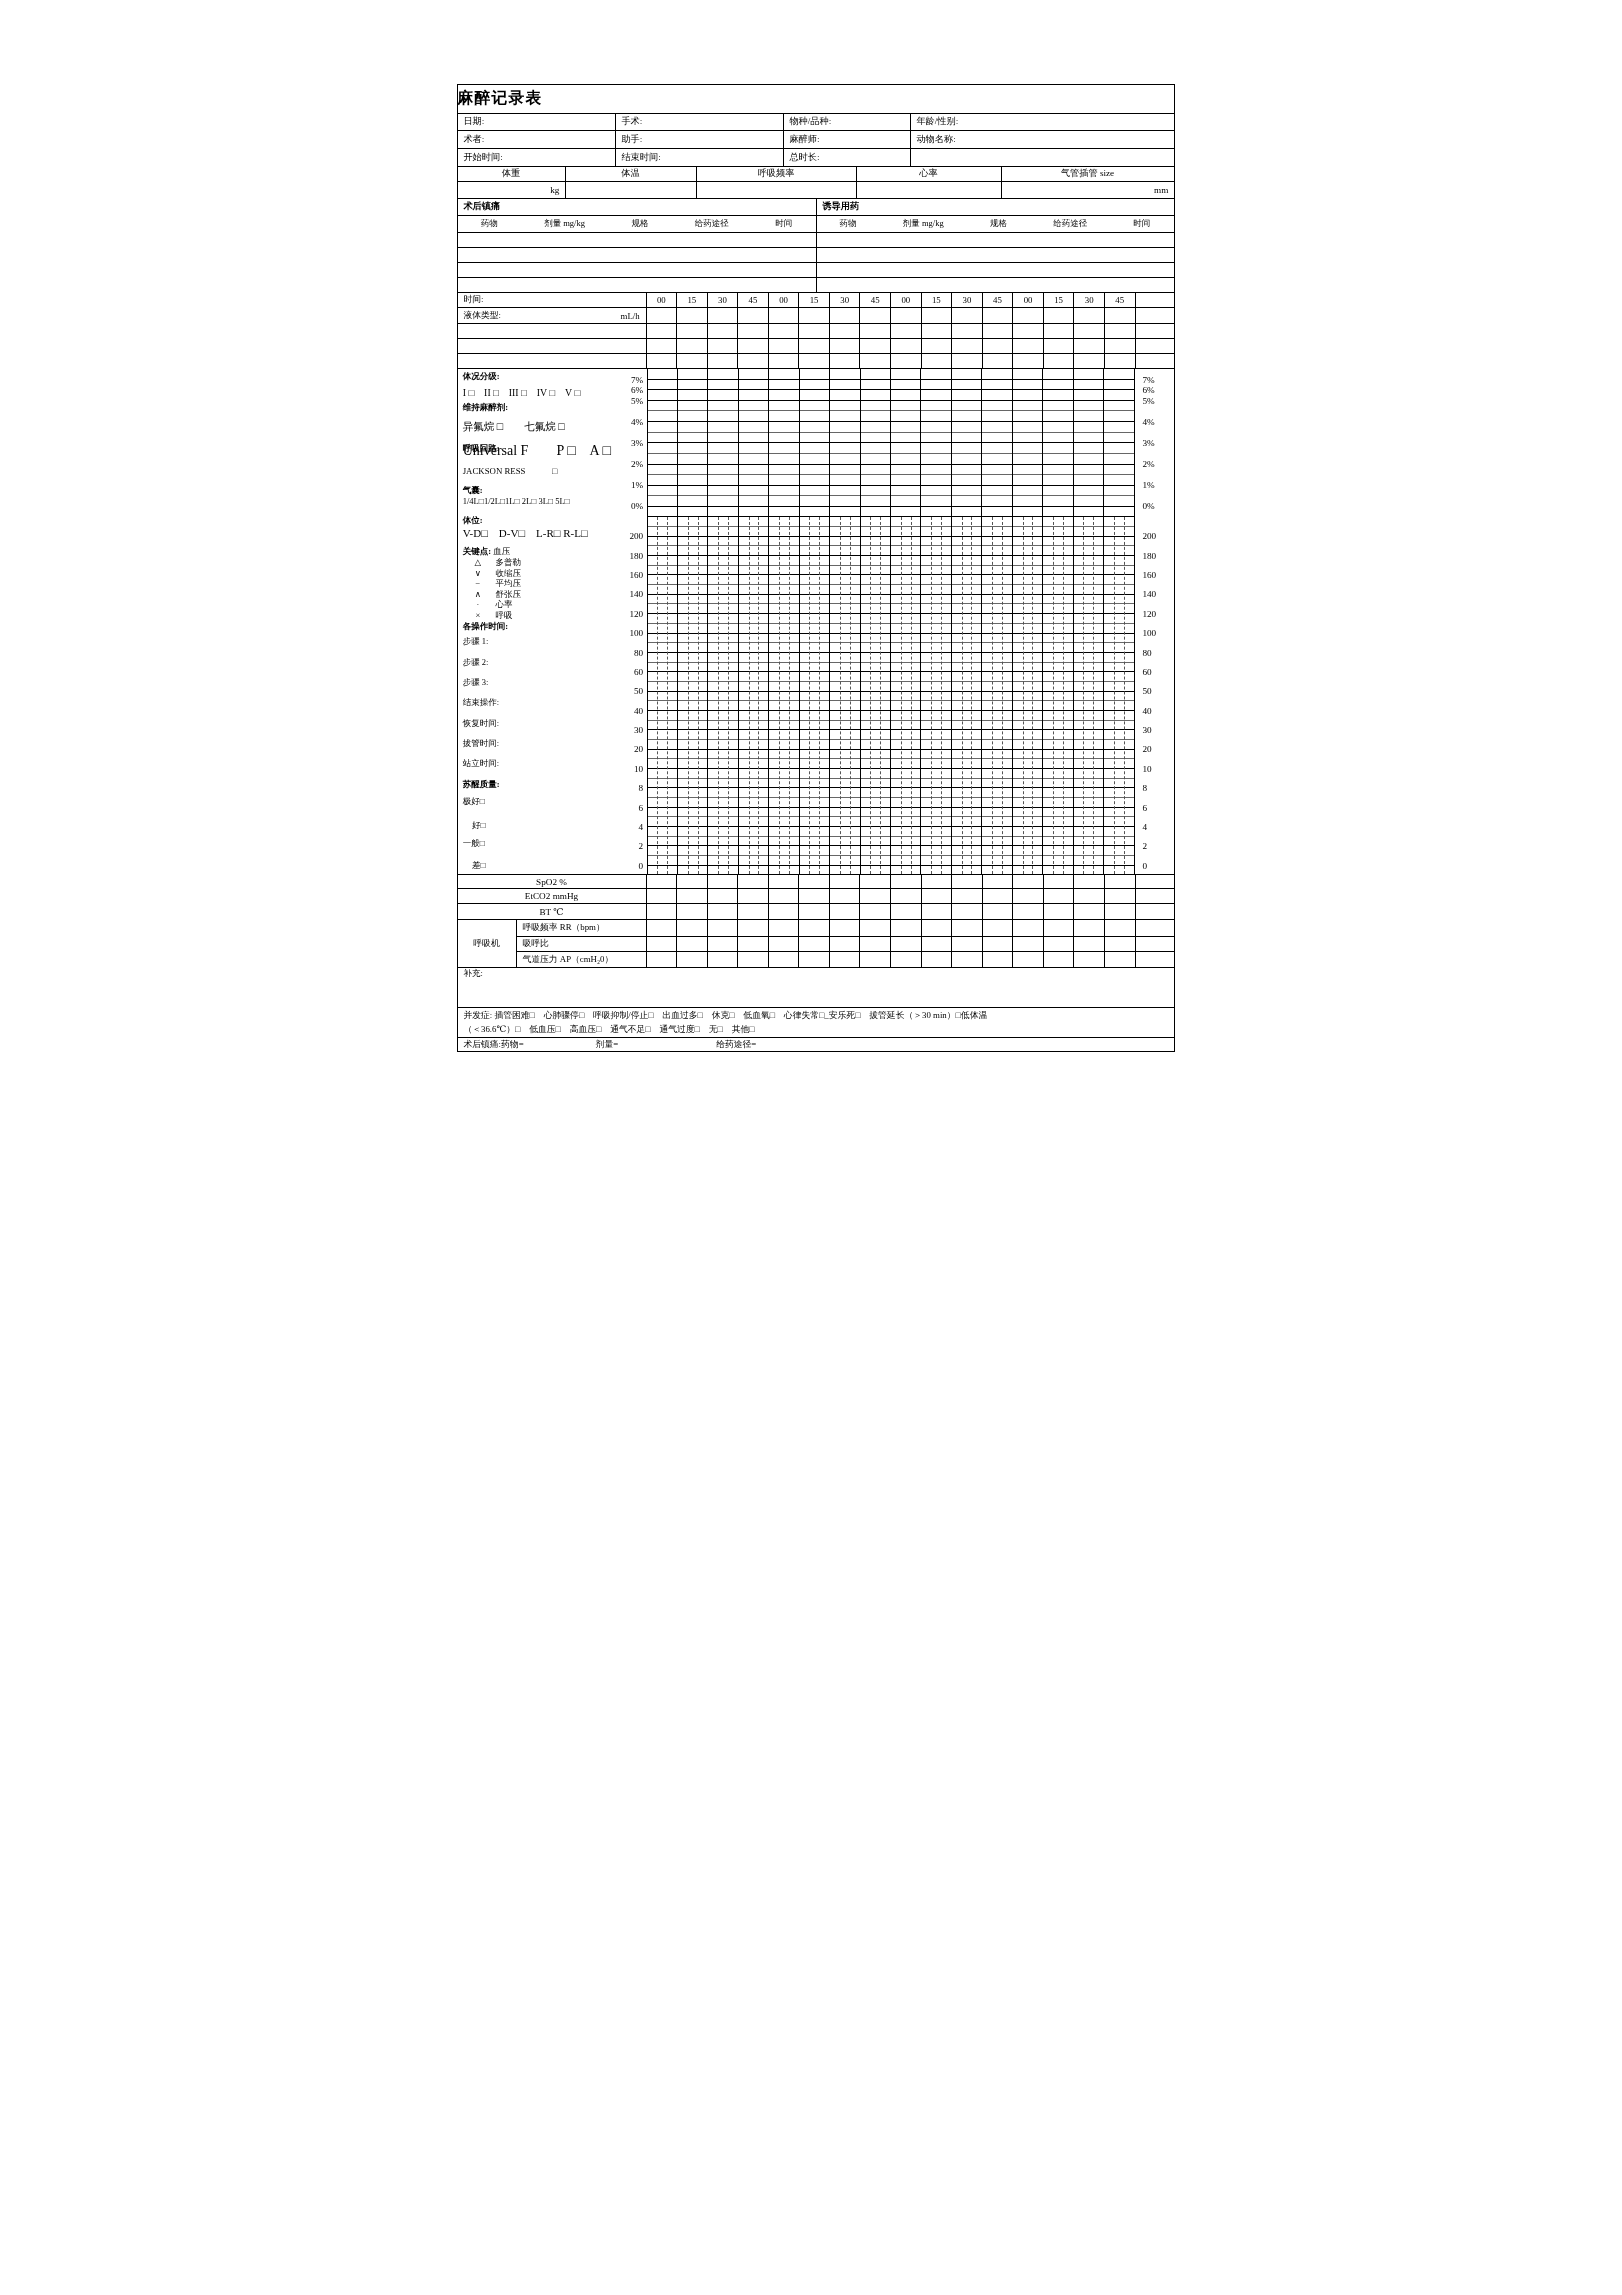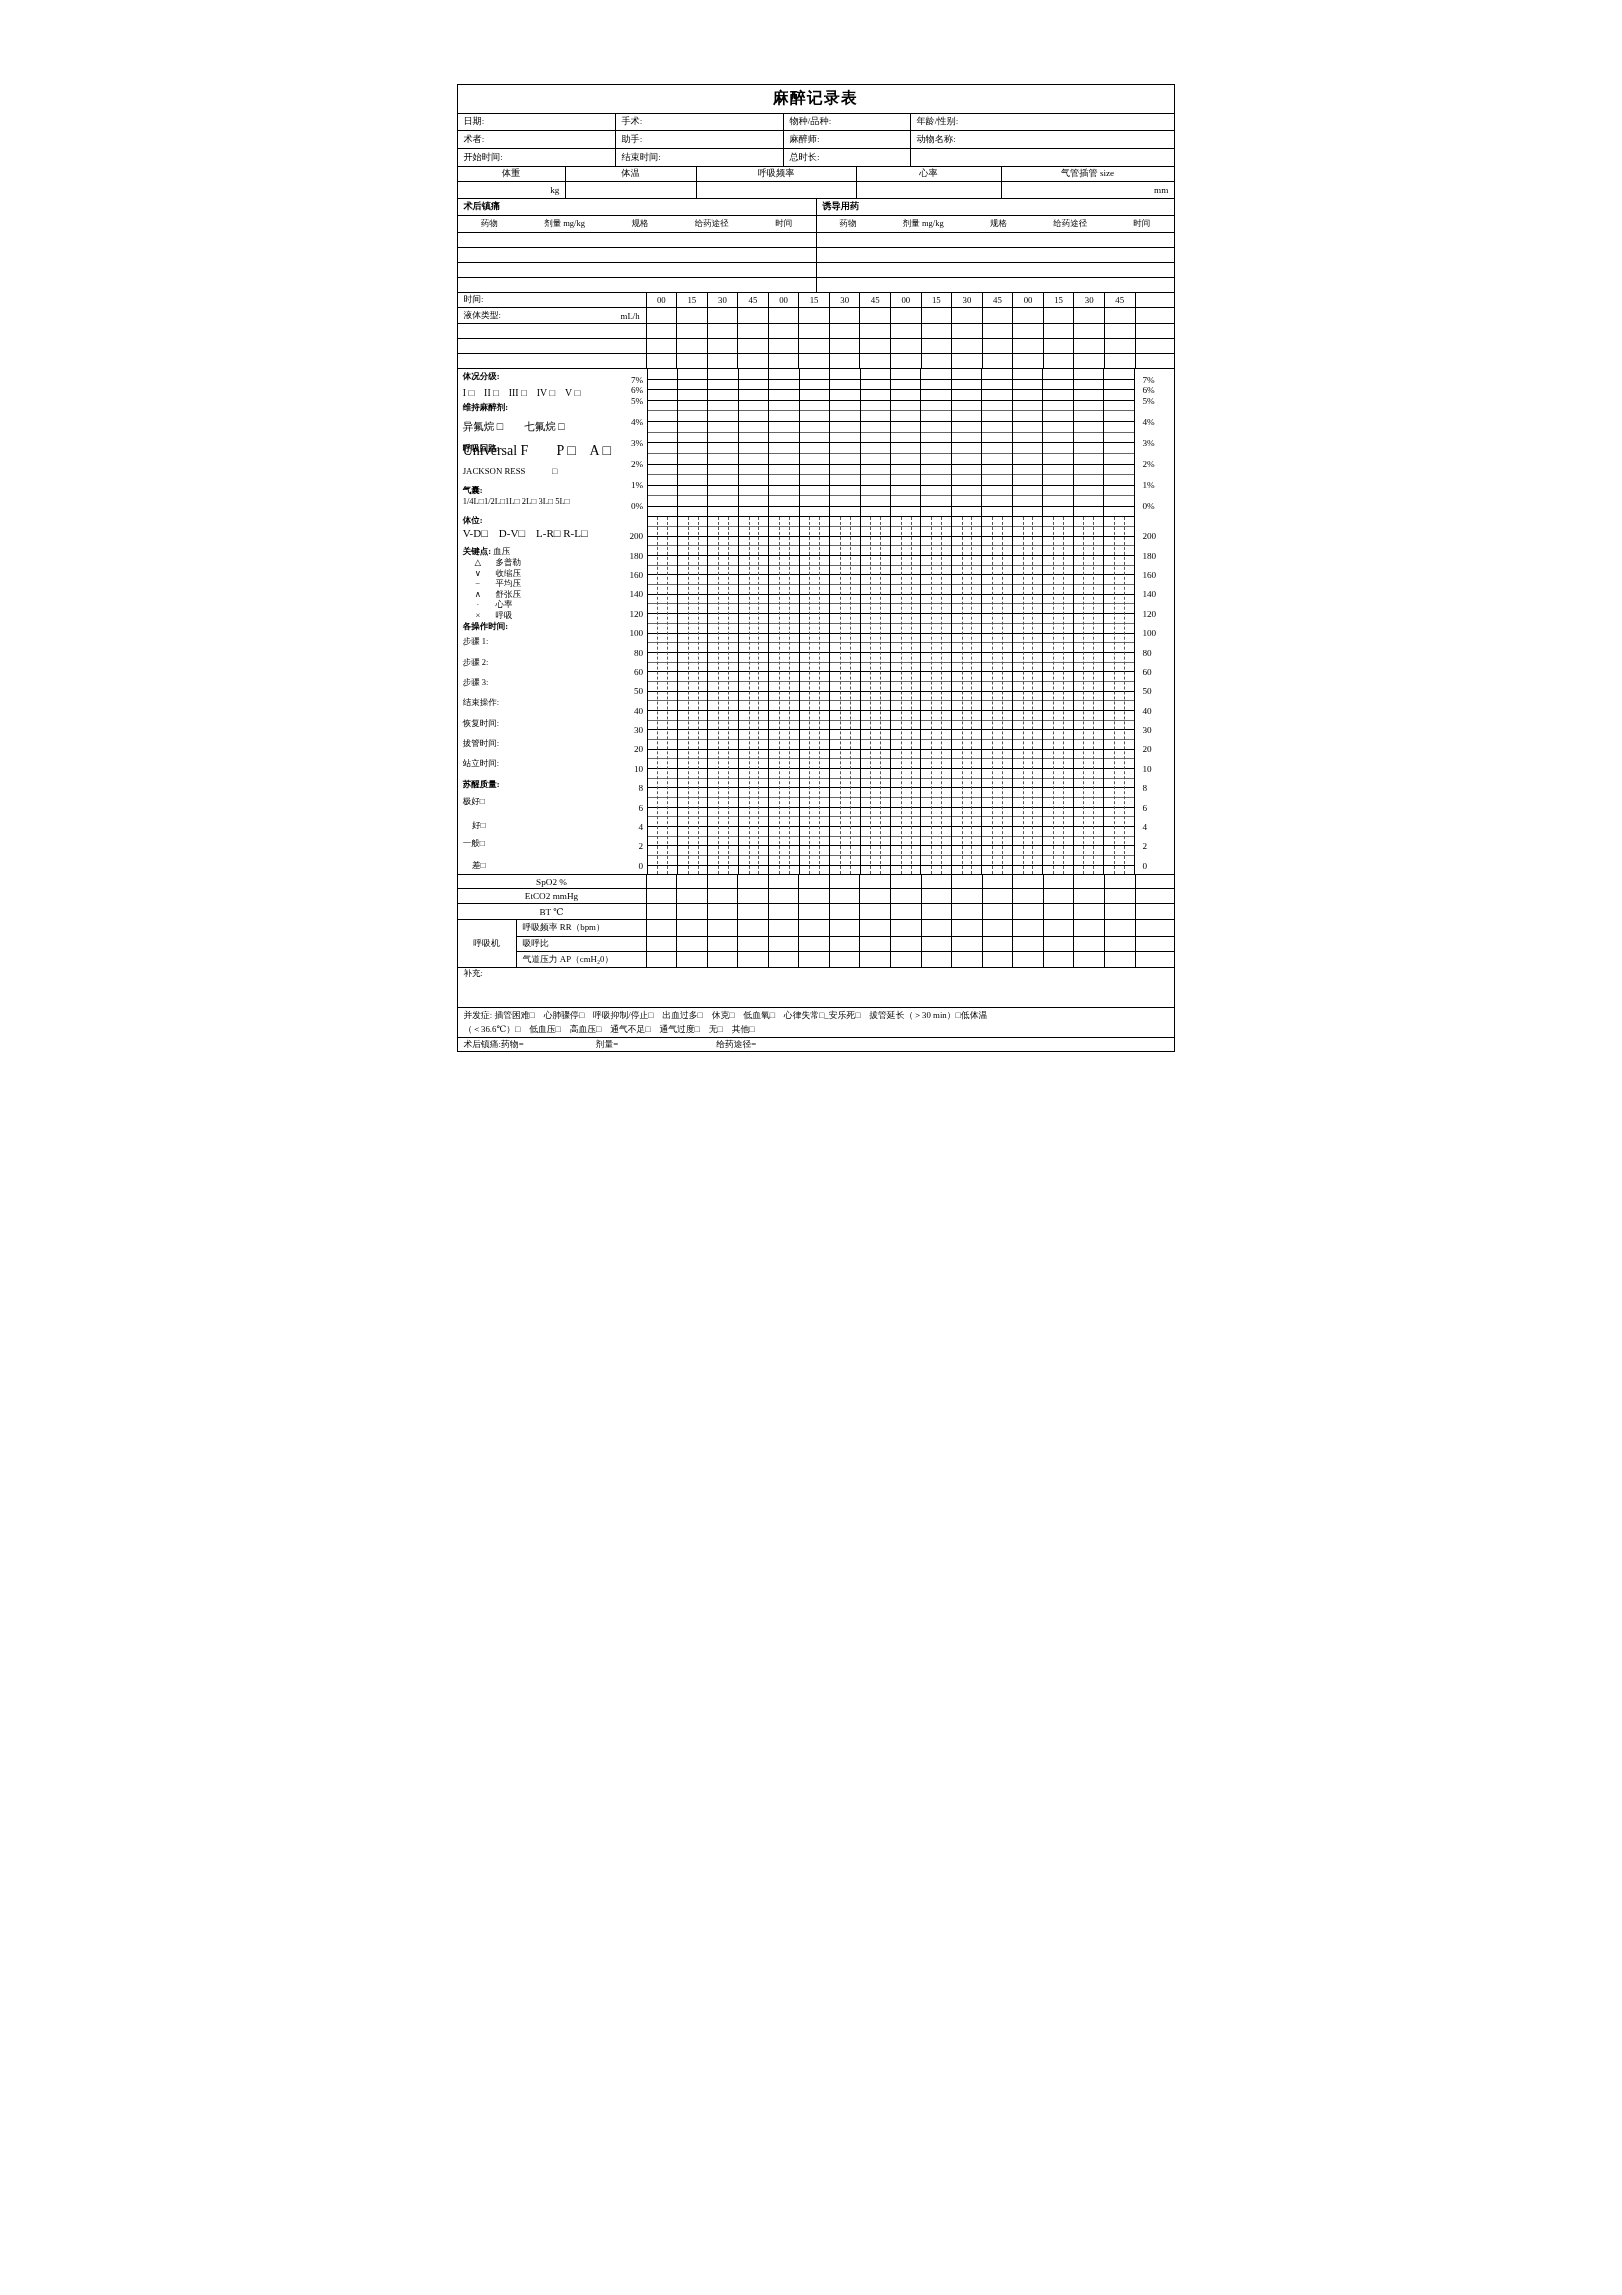--- a/index.html
+++ b/index.html
@@ -6,21 +6,21 @@
   html,body { background:#fff; }
   body { font-family: "Liberation Serif","DejaVu Serif",serif; color:#000; }
   .page { position:relative; width:811px; height:1148px; background:#fff; margin:0 auto; overflow:hidden; }
   .form { position:absolute; left:51px; top:84px; width:718px; border:1.3px solid #000; background:#fff; }
   .form > * + * { border-top:1.3px solid #000; }
 
   .hrow { display:flex; align-items:stretch; }
   .cell { overflow:hidden; white-space:nowrap; }
 
   
-  .h-title { height:27.5px; display:flex; align-items:center; justify-content:center; }
+  .h-title { height:27.5px; display:flex; align-items:center; }
   .title-text { font-size:15.7px; font-weight:bold; letter-spacing:1.3px; }
 
   
   .h-info { height:17.7px; }
   .h-info .cell { display:flex; align-items:center; padding-left:5.9px; font-size:9.2px; }
   .ic1 { width:157px; }
   .ic2 { width:168px; border-left:1.3px solid #000; }
   .ic3 { width:127px; border-left:1.3px solid #000; }
   .ic4 { flex:1; border-left:1.3px solid #000; }
 

